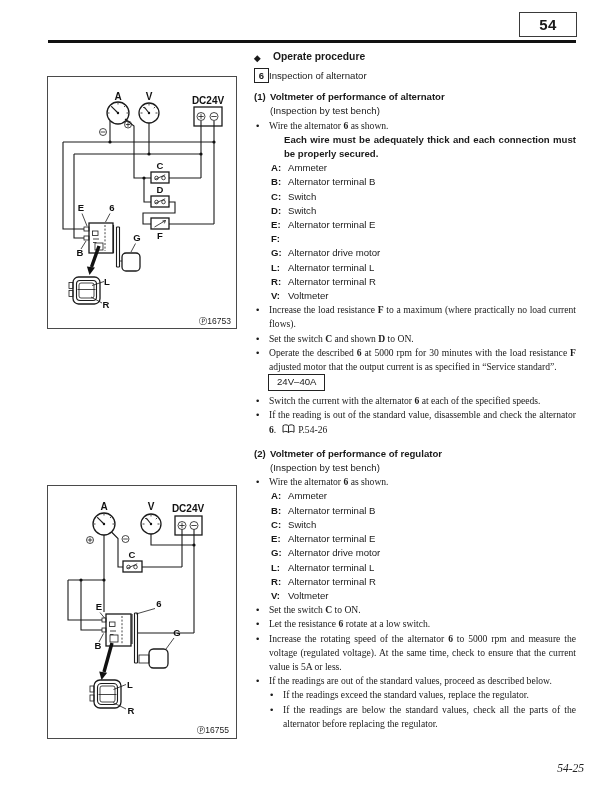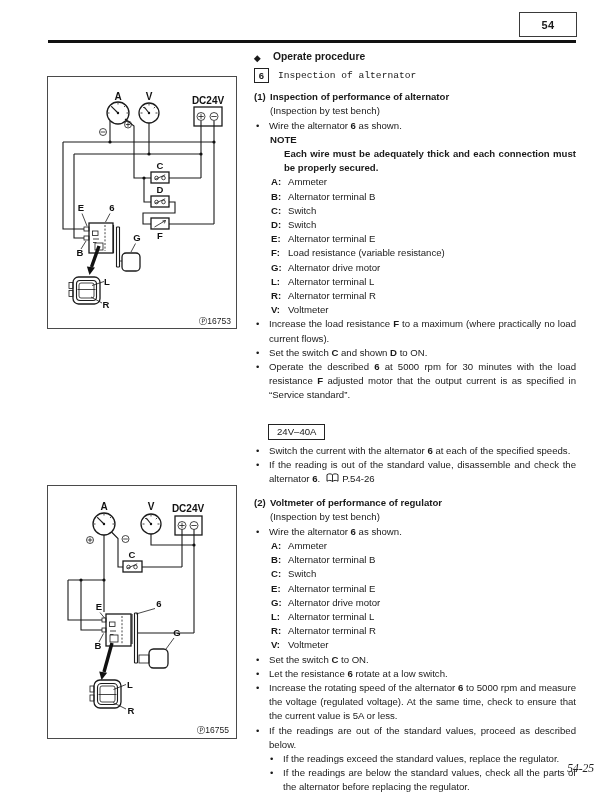--- a/index.html
+++ b/index.html
@@ -4,21 +4,21 @@
 <style>
   html,body{margin:0;padding:0;}
   body{
     width:612px;height:792px;position:relative;background:#ffffff;
     font-family:"Liberation Sans",sans-serif;color:#1a1a1a;
     -webkit-font-smoothing:antialiased;overflow:hidden;
   }
   .pagebox{
     position:absolute;left:519px;top:12px;width:56px;height:23px;
     border:1.4px solid #3a3a3a;display:flex;align-items:center;justify-content:center;
-    font-weight:bold;font-size:11px;letter-spacing:.5px;
+    font-weight:bold;font-size:15px;letter-spacing:.5px;
   }
   .toprule{position:absolute;left:48px;top:40px;width:528px;height:2.6px;background:#111;}
   .figure{position:absolute;border:1px solid #4a4a4a;background:#fff;}
   #fig1{left:47px;top:76px;width:188px;height:251px;}
   #fig2{left:47px;top:485px;width:188px;height:252px;}
   .figure svg{display:block;width:100%;height:100%;}
   .w{stroke:#1b1b1b;stroke-width:1.1;fill:none;}
   .w2{stroke:#1b1b1b;stroke-width:1.3;fill:none;}
   .thin{stroke:#1b1b1b;stroke-width:.8;fill:none;}
   .lbl{font-family:"Liberation Sans",sans-serif;font-weight:bold;font-size:9.5px;fill:#111;}
@@ -29,43 +29,43 @@
     position:absolute;left:254px;top:50px;width:322px;
     font-size:9.6px;line-height:14.2px;
   }
   .svc-head{display:flex;font-weight:bold;font-size:10.3px;}
   .svc-head .dia{width:19px;font-size:8.5px;padding-top:1px;}
   .step{display:flex;align-items:center;margin-top:3px;}
   .stepbox{
     width:13px;height:13px;border:1px solid #222;display:inline-flex;
     align-items:center;justify-content:center;font-weight:600;font-size:9.5px;flex:none;
   }
-  .step-t{margin-left:9px;font-family:Liberation Mono, monospace;}
+  .step-t{}
   .sec1{margin-top:7px;}
   .sec2{margin-top:9px;}
   .sect{display:flex;font-weight:bold;}
   .sect .n{width:16px;flex:none;}
   .sect .t{flex:1;}
   .sub{padding-left:16px;}
   .b{display:flex;}
   .b .m{width:13px;flex:none;padding-left:2px;}
-  .b .t{flex:1;}
+  .b .t{flex:1;font-family:Liberation Serif, serif;}
   .b2{padding-left:14px;}
   .j{text-align:justify;}
   .note-label{padding-left:16px;font-weight:bold;}
   .note-body{padding-left:30px;font-weight:bold;}
   .def{display:flex;padding-left:17px;}
   .def .k{width:17px;flex:none;font-weight:bold;}
   .def .v{flex:1;}
   .nom-label{padding-left:16px;}
-  .nom-row{padding-left:14px;height:17px;margin-bottom:3px;margin-top:21px;}
+  .nom-row{padding-left:14px;height:17px;margin-bottom:3px;}
   .nombox{display:inline-block;border:1px solid #222;padding:0 8px 1px 8px;line-height:13.5px;}
   .bookicon{display:inline-block;vertical-align:-1px;margin:0 3px 0 6px;}
   .footer{
-    position:absolute;right:18px;top:762px;
+    position:absolute;right:28px;top:762px;
     font-family:"Liberation Serif",serif;font-style:italic;font-size:11.5px;color:#222;
   }
   b{font-weight:bold;}
 </style>
 </head>
 <body>
 
 <div class="pagebox">54</div>
 <div class="toprule"></div>
 
@@ -304,29 +304,28 @@
   </div>
 
   <div class="step">
     <span class="stepbox">6</span>
     <span class="step-t">Inspection of alternator</span>
   </div>
 
   <div class="sec1">
     <div class="sect">
       <span class="n">(1)</span>
-      <span class="t">Inspection of performance of alternator</span>
+      <span class="t">Voltmeter of performance of alternator</span>
     </div>
     <div class="sub">(Inspection by test bench)</div>
 
     <div class="b">
       <span class="m">•</span>
       <span class="t j"><span>Wire the alternator </span><b>6</b><span> as shown.</span></span>
     </div>
-    <div class="note-label">NOTE</div>
     <div class="note-body j">Each wire must be adequately thick and each connection must be properly secured.</div>
 
     <div class="def">
         <span class="k">A:</span>
         <span class="v">Ammeter</span>
       </div>
     <div class="def">
         <span class="k">B:</span>
         <span class="v">Alternator terminal B</span>
       </div>
@@ -337,21 +336,20 @@
     <div class="def">
         <span class="k">D:</span>
         <span class="v">Switch</span>
       </div>
     <div class="def">
         <span class="k">E:</span>
         <span class="v">Alternator terminal E</span>
       </div>
     <div class="def">
         <span class="k">F:</span>
-        <span class="v">Load resistance (variable resistance)</span>
       </div>
     <div class="def">
         <span class="k">G:</span>
         <span class="v">Alternator drive motor</span>
       </div>
     <div class="def">
         <span class="k">L:</span>
         <span class="v">Alternator terminal L</span>
       </div>
     <div class="def">

